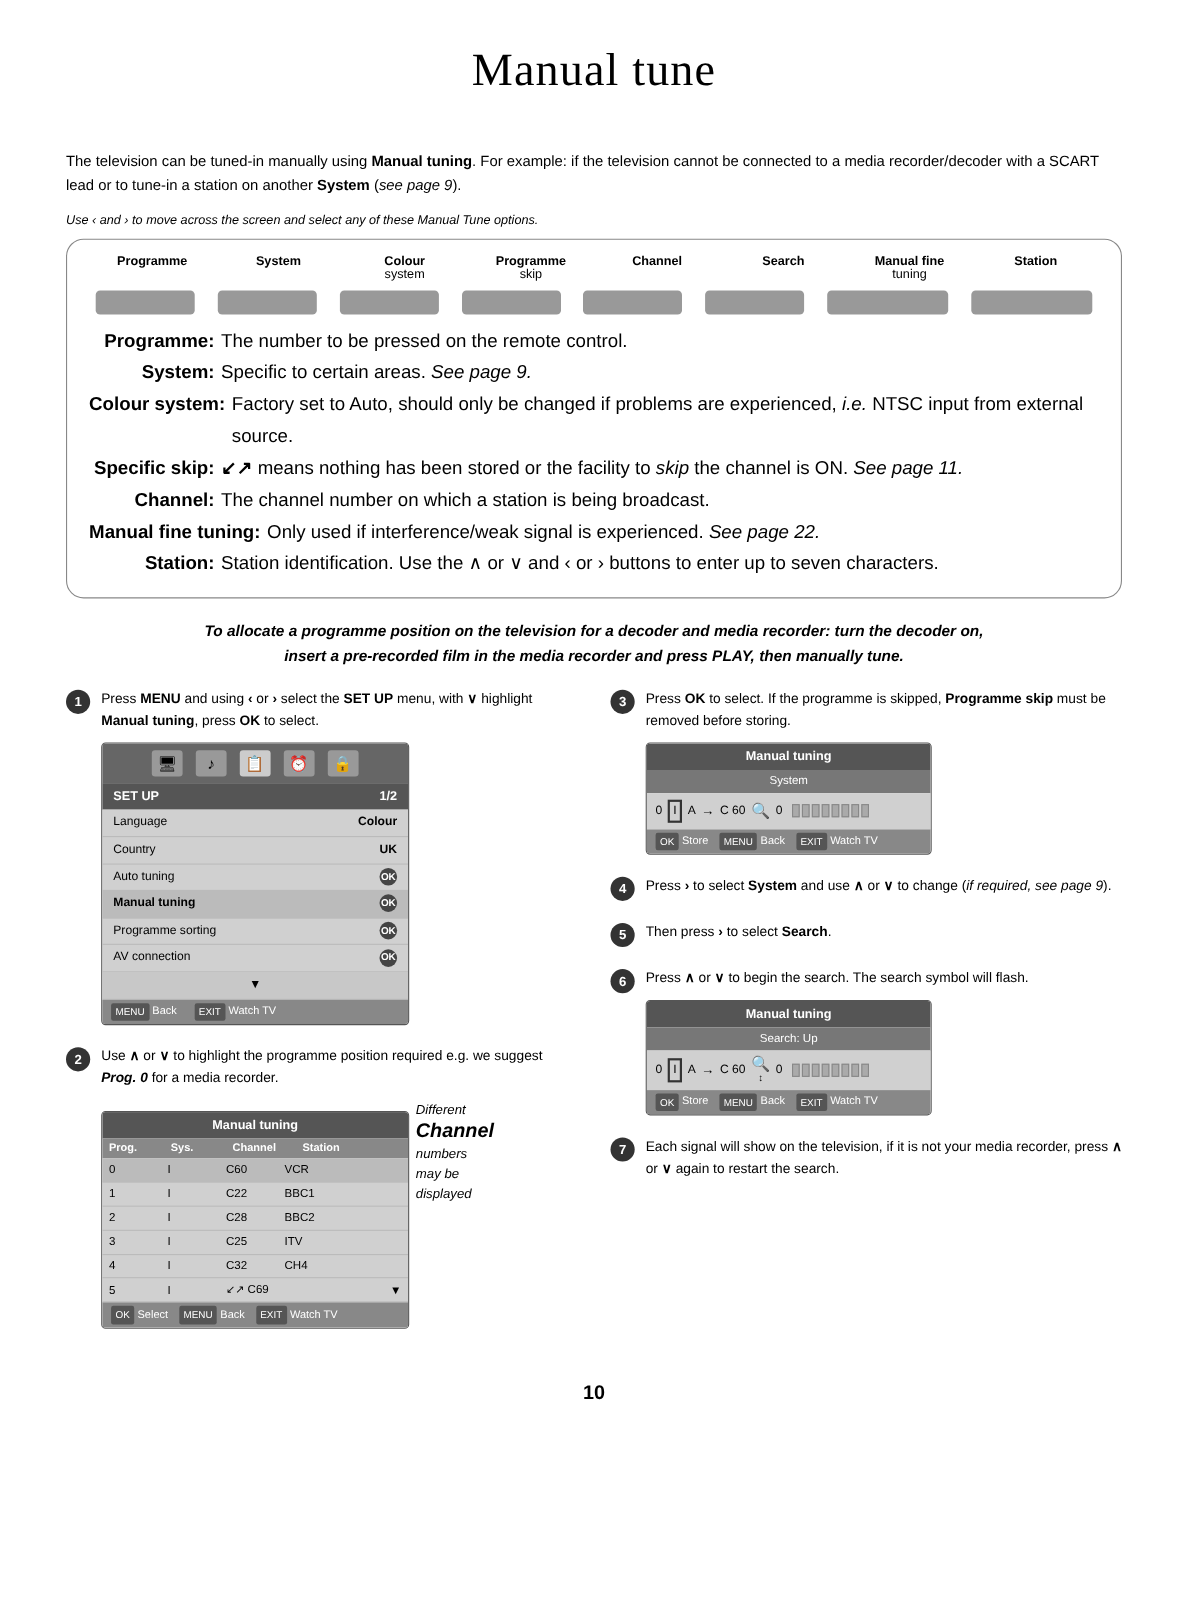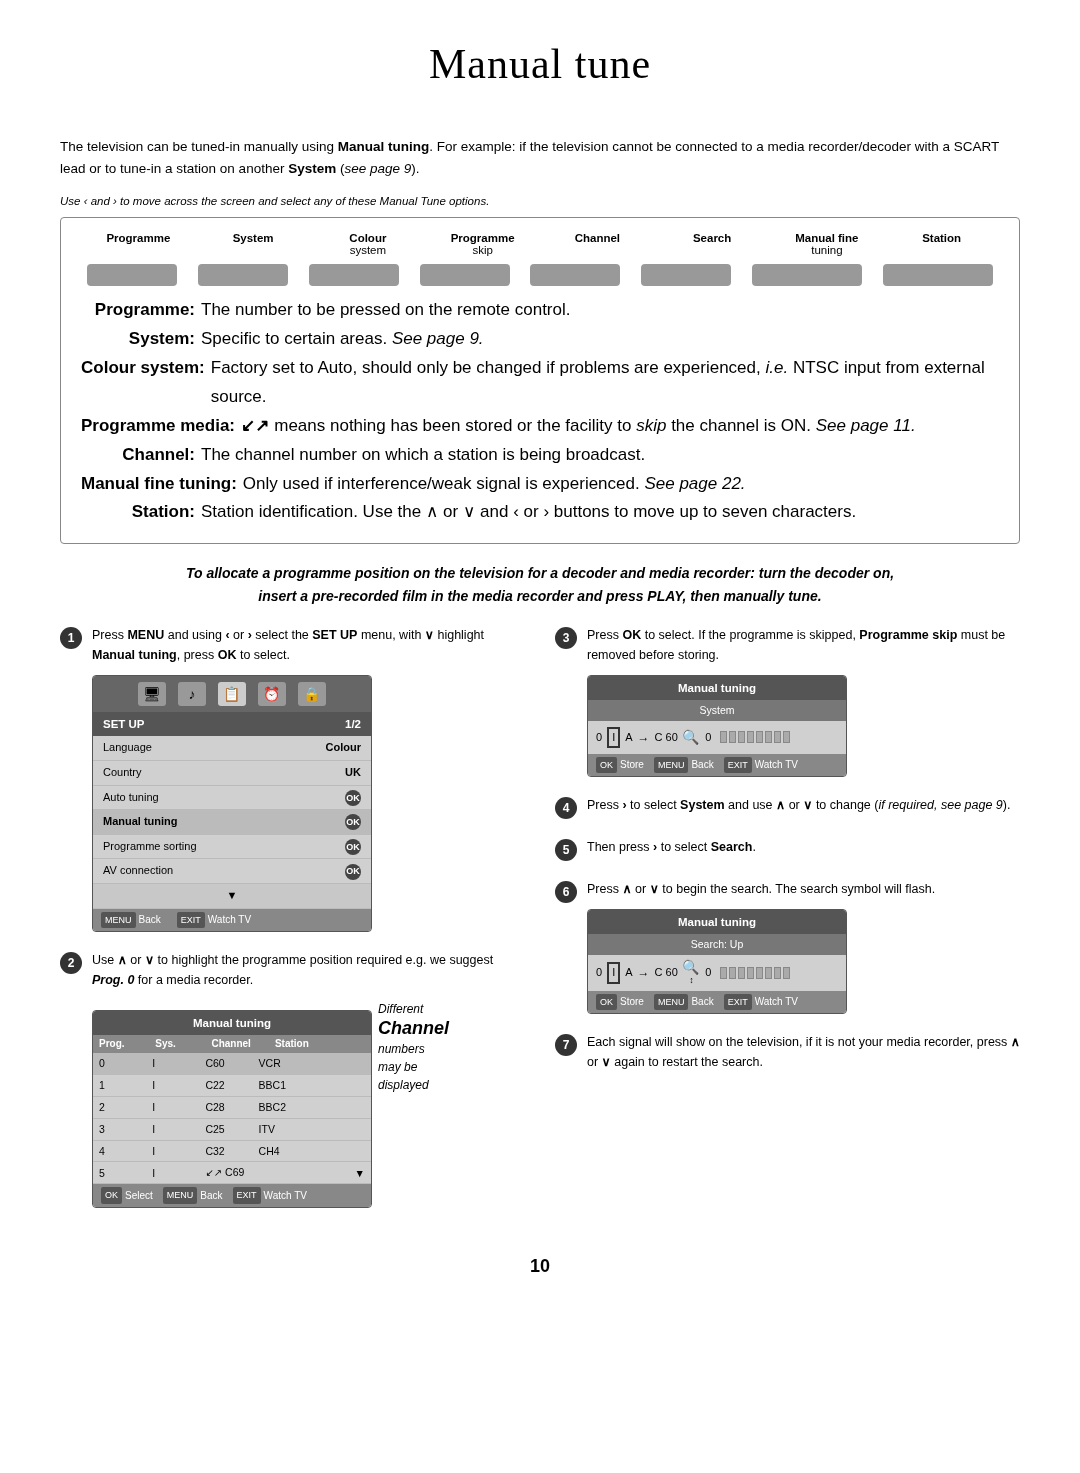--- a/index.html
+++ b/index.html
@@ -33,21 +33,21 @@
 
     .small-italic {
       font-size: 11.5px;
       font-style: italic;
       margin-bottom: 10px;
     }
 
     
     .menu-diagram {
       border: 1.5px solid #888;
-      border-radius: 4px;
+      border-radius: 16px;
       padding: 14px 20px 16px 20px;
       margin-bottom: 18px;
     }
 
     .menu-labels {
       display: flex;
       justify-content: space-around;
       margin-bottom: 8px;
     }
 
@@ -428,34 +428,34 @@
     </div>
     <div class="desc-row">
       <span class="desc-label"><strong>System:</strong></span>
       <span class="desc-content">Specific to certain areas. <em>See page 9.</em></span>
     </div>
     <div class="desc-row">
       <span class="desc-label"><strong>Colour system:</strong></span>
       <span class="desc-content">Factory set to Auto, should only be changed if problems are experienced, <em>i.e.</em> NTSC input from external source.</span>
     </div>
     <div class="desc-row">
-      <span class="desc-label"><strong>Programme media:</strong></span>
+      <span class="desc-label"><strong>Specific skip:</strong></span>
       <span class="desc-content"><strong>↙↗</strong> means nothing has been stored or the facility to <em>skip</em> the channel is ON. <em>See page 11.</em></span>
     </div>
     <div class="desc-row">
       <span class="desc-label"><strong>Channel:</strong></span>
       <span class="desc-content">The channel number on which a station is being broadcast.</span>
     </div>
     <div class="desc-row">
       <span class="desc-label"><strong>Manual fine tuning:</strong></span>
       <span class="desc-content">Only used if interference/weak signal is experienced. <em>See page 22.</em></span>
     </div>
     <div class="desc-row">
       <span class="desc-label"><strong>Station:</strong></span>
-      <span class="desc-content">Station identification. Use the ∧ or ∨ and ‹ or › buttons to move up to seven characters.</span>
+      <span class="desc-content">Station identification. Use the ∧ or ∨ and ‹ or › buttons to enter up to seven characters.</span>
     </div>
   </div>
 </div>
 
 <p class="italic-note">
   <em>To allocate a programme position on the television for a decoder and media recorder: turn the decoder on,<br>
   insert a pre-recorded film in the media recorder and press PLAY, then manually tune.</em>
 </p>
 
 <div class="steps-container">

